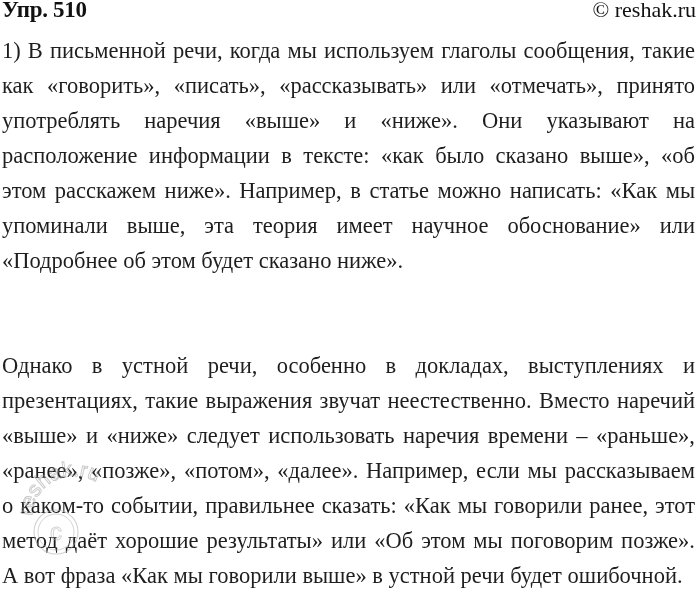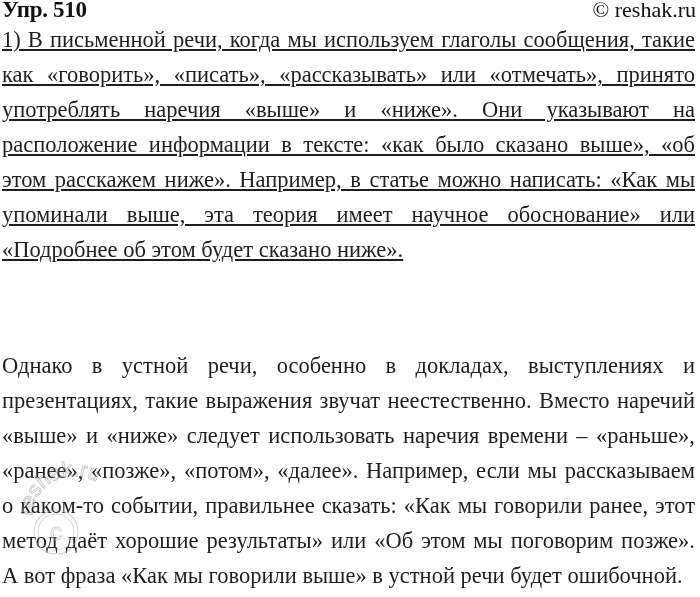--- a/index.html
+++ b/index.html
@@ -42,21 +42,21 @@
     .para {
       position: absolute;
       left: 2px;
       width: 693px;
       font-size: 22.5px;
       line-height: 35px;
       text-align: justify;
       margin: 0;
       color: #1e1e1e;
     }
-    .p1 { top: 22px; text-decoration: underline; }
+    .p1 { top: 33px; }
     .p2 { top: 348px; }
     .watermark {
       position: absolute;
       left: 18px;
       top: 448px;
       width: 110px;
       height: 115px;
       pointer-events: none;
       opacity: 0.55;
     }

